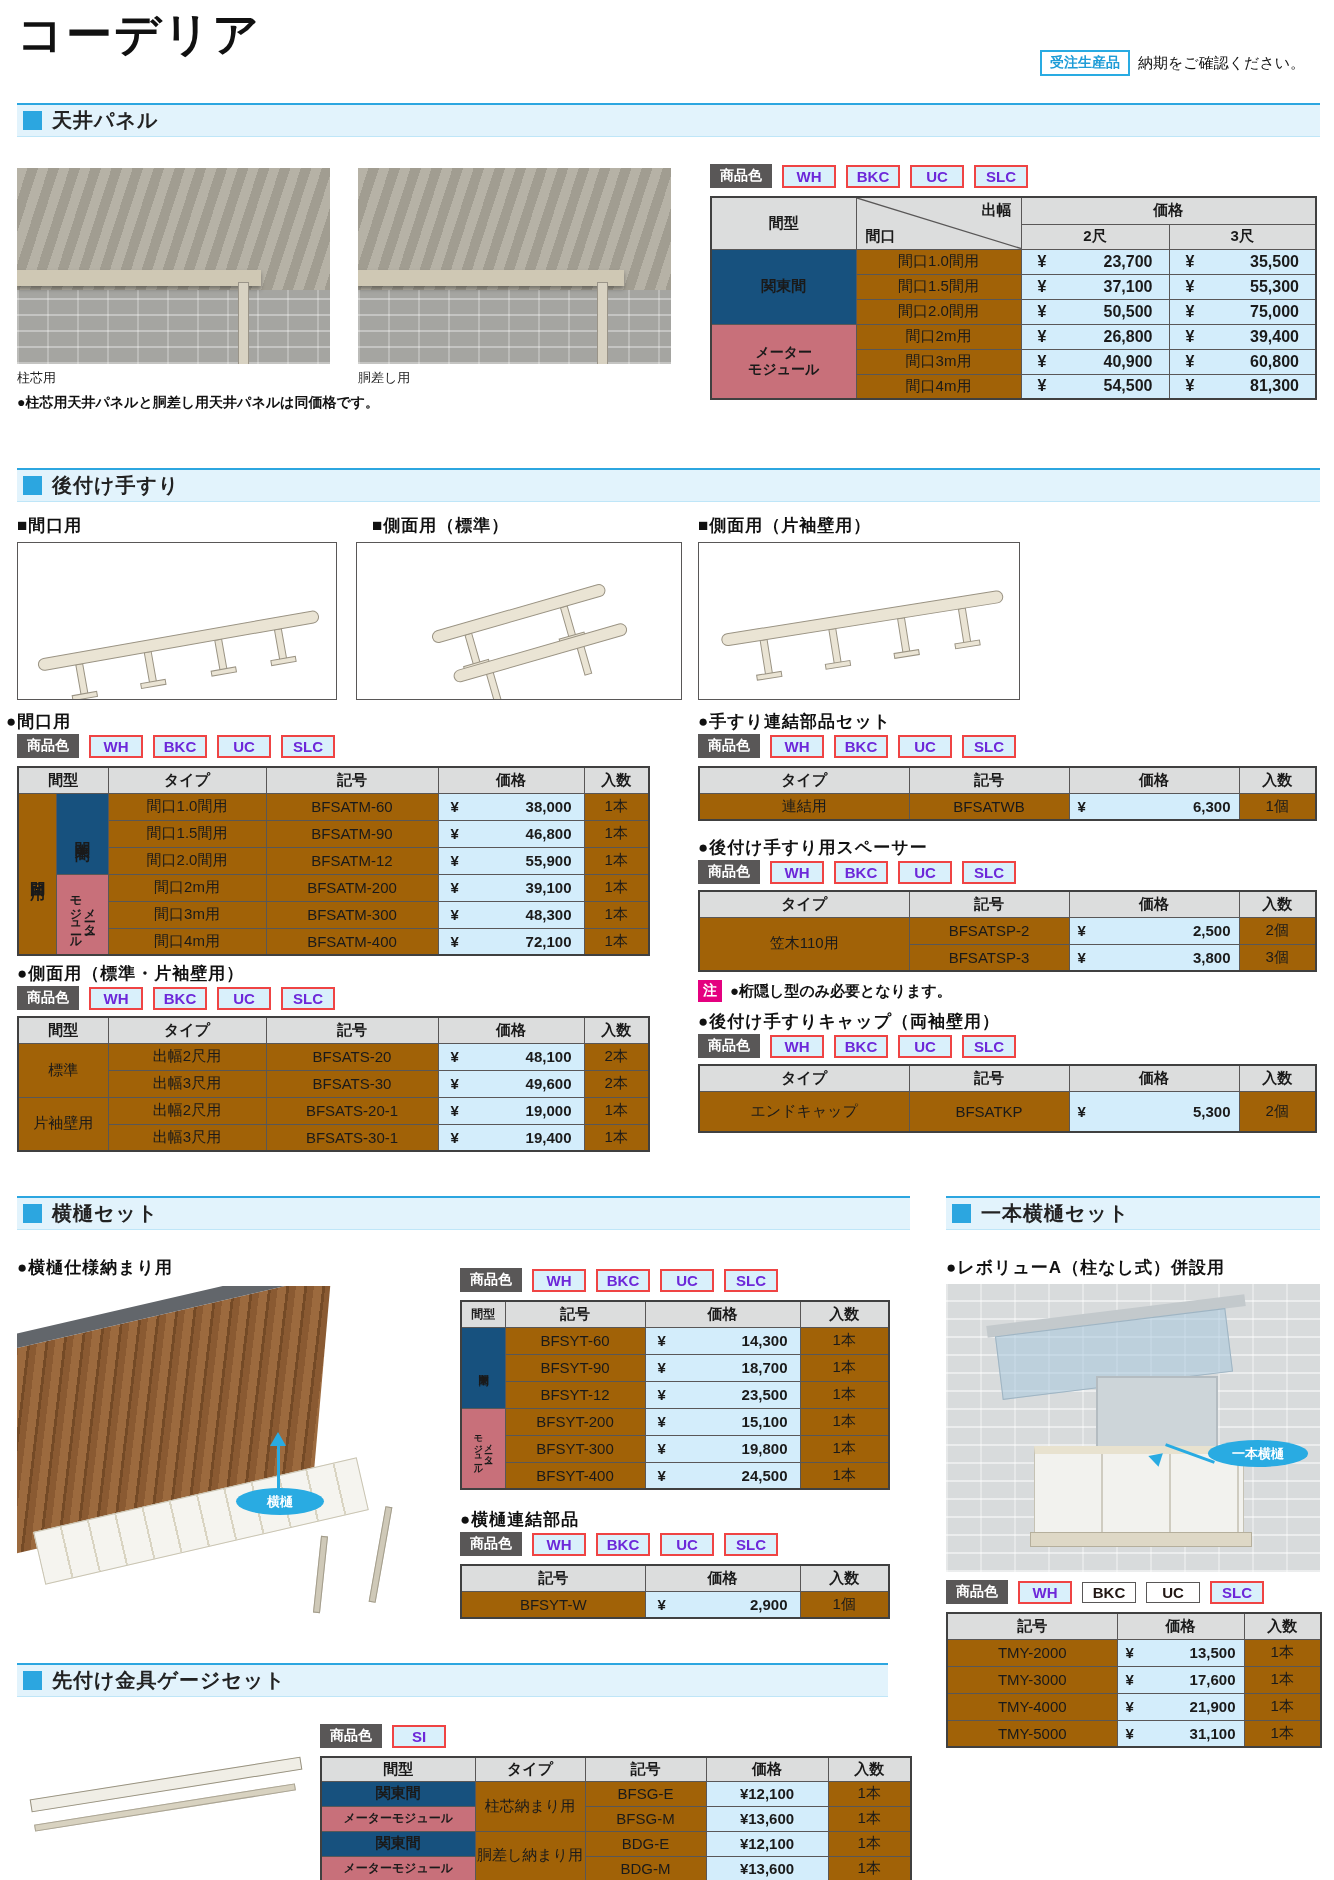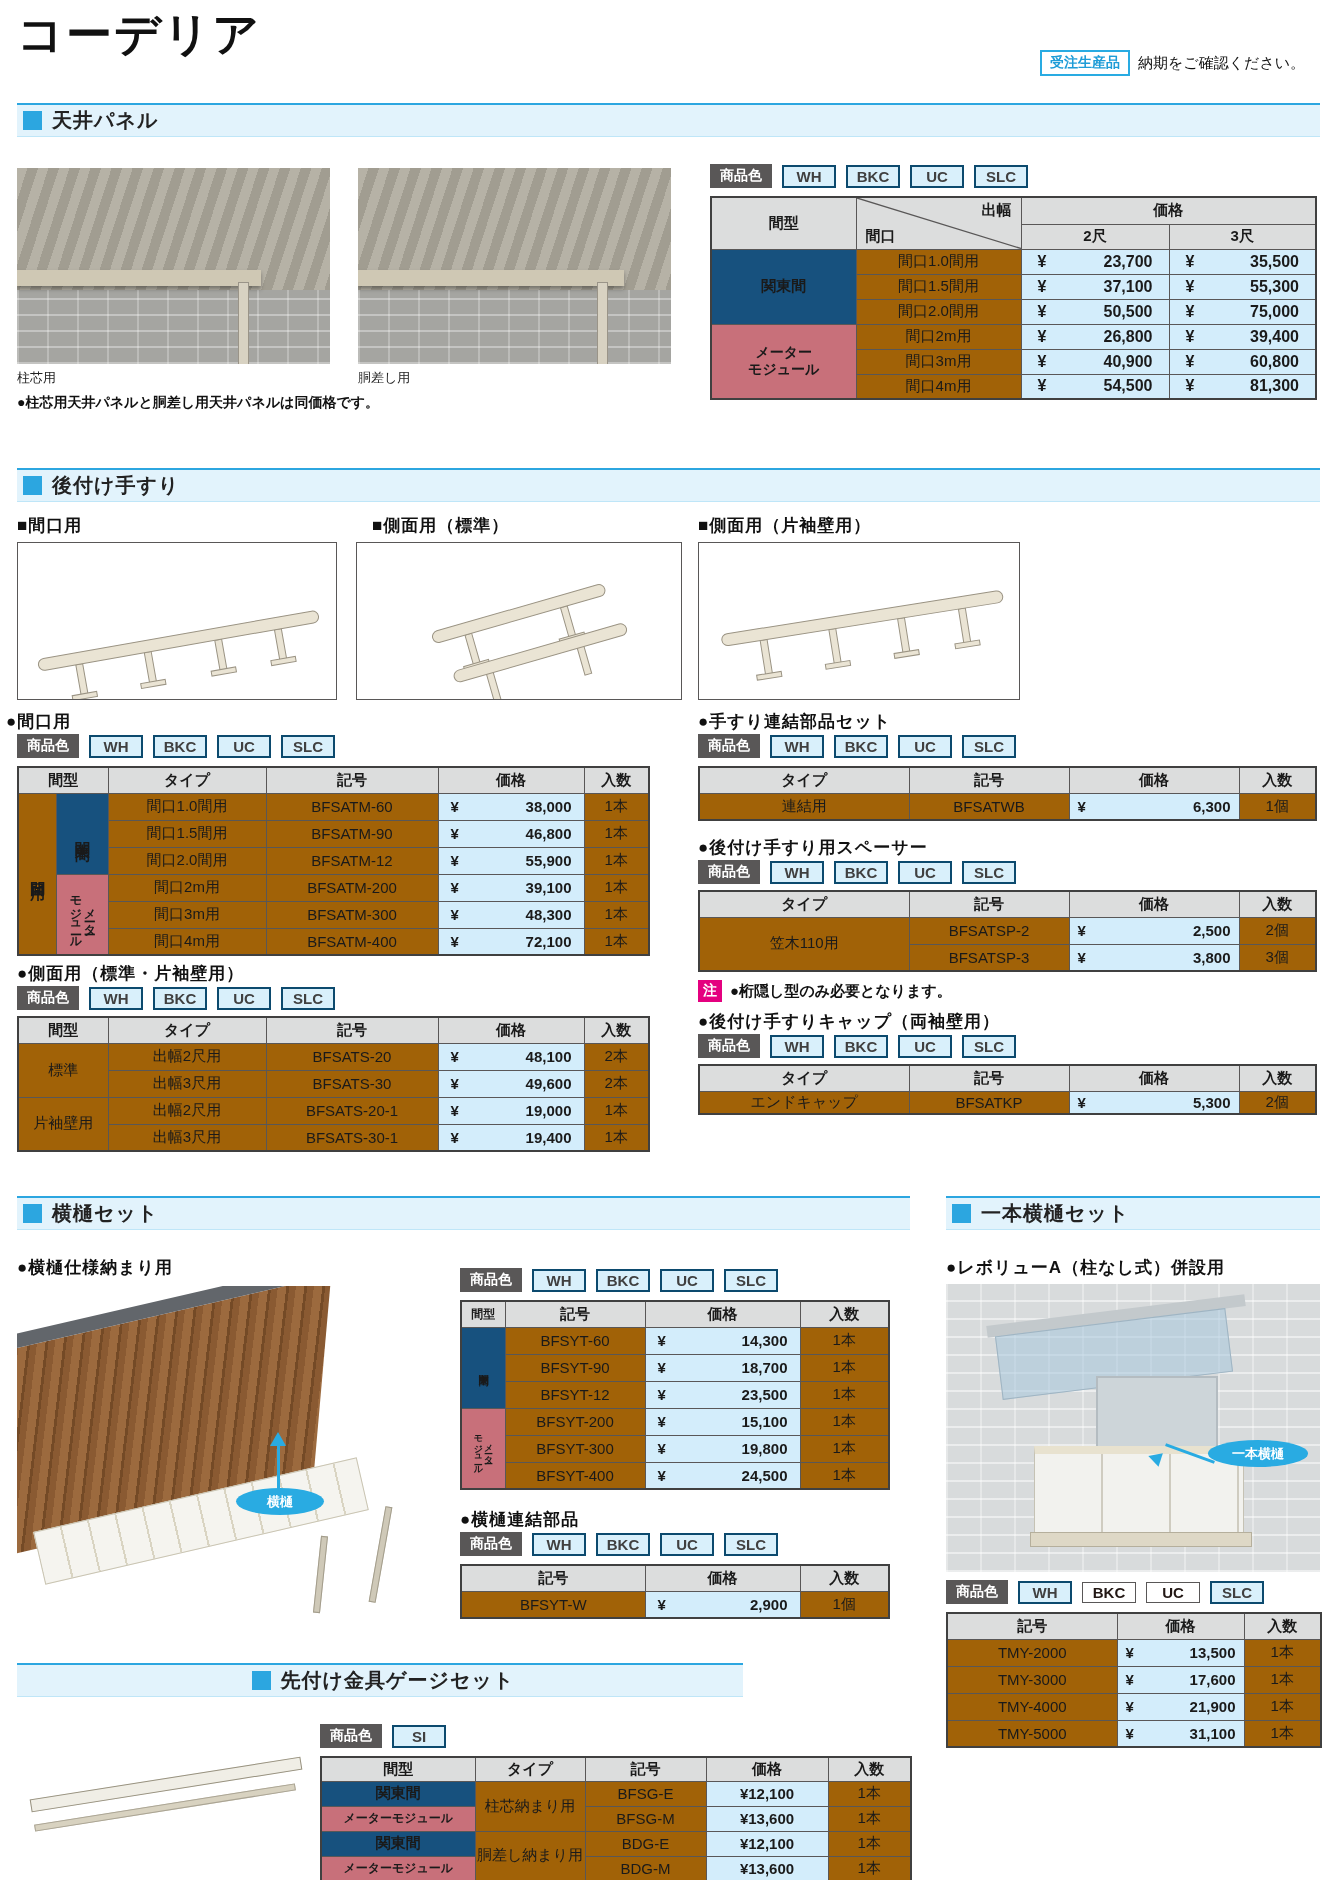--- a/index.html
+++ b/index.html
@@ -14,22 +14,22 @@
   .order-badge{border:2px solid #29ABE2;color:#1E9CD7;background:#fff;font-size:14px;font-weight:bold;padding:2px 8px;}
   .order-note{font-size:15px;color:#111;}
   
   .bar{position:absolute;height:34px;background:#E2F3FC;border-top:2px solid #2CA6E0;border-bottom:1px solid #BFE6F8;
        display:flex;align-items:center;gap:10px;padding-left:6px;box-sizing:border-box;}
   .bar .sq{width:19px;height:19px;background:#2CA6E0;}
   .bar .bt{font-size:20px;font-weight:bold;color:#222;letter-spacing:1px;}
   
   .chiprow{position:absolute;display:flex;align-items:center;gap:10px;}
   .clabel{background:#595757;color:#fff;font-size:14px;font-weight:bold;padding:3px 10px;}
-  .chip{min-width:54px;box-sizing:border-box;text-align:center;border:2px solid #0c4a6e;background:#D9F0FB;
-        color:#404040;font-weight:bold;font-size:15px;padding:1px 6px;}
+  .chip{min-width:54px;box-sizing:border-box;text-align:center;border:2px solid #ef4444;background:#D9F0FB;
+        color:#6d28d9;font-weight:bold;font-size:15px;padding:1px 6px;}
   .chip.off{border:1px solid #595757;background:#fff;color:#231815;}
   
   .btitle{position:absolute;font-size:17px;font-weight:bold;color:#111;letter-spacing:1px;}
   .caption{position:absolute;font-size:13px;color:#222;}
   .noteline{position:absolute;font-size:14px;font-weight:bold;color:#111;}
   .noterow{position:absolute;display:flex;align-items:center;gap:8px;}
   .chu{background:#E4007F;color:#fff;font-size:14px;font-weight:bold;padding:2px 5px;}
   .chutx{font-size:15px;font-weight:bold;color:#111;}
   
   table.tbl{position:absolute;border-collapse:collapse;table-layout:fixed;border:2px solid #404040;background:#a16207;}
@@ -584,21 +584,21 @@
         <col style="width:170px">
         <col style="width:77px">
       </colgroup>
     <tbody>
         <tr style="height:26px">
       <td class="th">タイプ</td>
       <td class="th">記号</td>
       <td class="th">価格</td>
       <td class="th">入数</td>
     </tr>
-    <tr style="height:23px">
+    <tr style="height:41px">
       <td class="lf">エンドキャップ</td>
       <td class="lf">BFSATKP</td>
       <td class="pr">
             <div class="pin t">
               <span>¥</span>
               <span>5,300</span>
             </div>
           </td>
       <td>2個</td>
     </tr>
@@ -819,21 +819,21 @@
             <div class="pin t">
               <span>¥</span>
               <span>31,100</span>
             </div>
           </td>
       <td>1本</td>
     </tr>
   </tbody>
     </table>
 
-  <div class="bar" style="left:17px;top:1663px;width:726px;justify-content:center;">
+  <div class="bar" style="left:17px;top:1663px;width:871px;">
     <div class="sq"></div>
     <div class="bt">先付け金具ゲージセット</div>
   </div>
 
   <div class="photo" style="left:17px;top:1712px;width:295px;height:150px;">
     <div class="gbar"></div>
     <div class="gbar2"></div>
   </div>
 
   <div class="chiprow" style="left:320px;top:1724px;">

